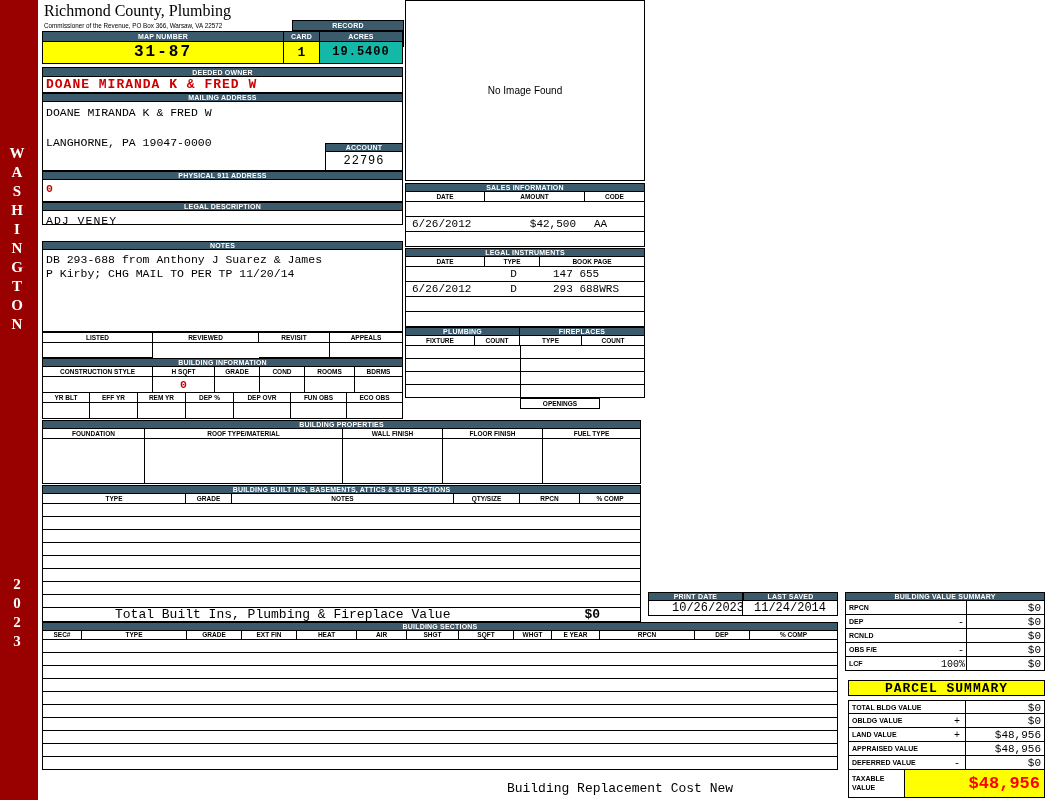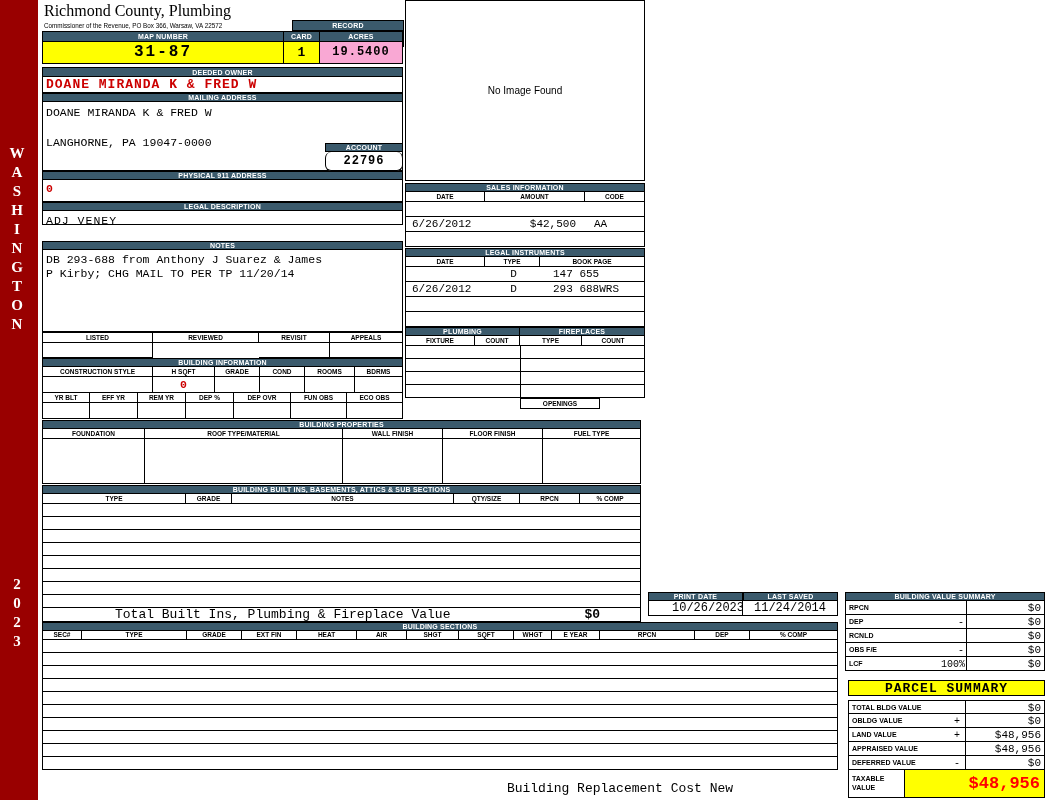--- a/index.html
+++ b/index.html
@@ -8,21 +8,21 @@
   #page{position:relative;width:1050px;height:800px;background:#fff;overflow:hidden}
   .abs{position:absolute}
   .row{display:flex}
   .mono{font-family:"Liberation Mono","DejaVu Sans Mono",monospace}
   .bar{background:#3b5a6c;color:#fff;font-size:7px;font-weight:bold;text-align:center;height:9px;line-height:8px;border:1px solid #000;letter-spacing:.2px;overflow:hidden}
   .ch{background:#fff;color:#000;font-size:6.5px;font-weight:bold;text-align:center;border:1px solid #000;border-top:none;height:10px;line-height:9px;overflow:hidden;flex-shrink:0}
   .cell{background:#fff;border:1px solid #000;border-top:none;overflow:hidden;flex-shrink:0}
   .row > :not(:first-child){border-left:none}
   .erow{border:1px solid #000;border-top:none;height:13px}
   .yellow{background:#ffff00}
-  .cream{background:#f9a8d4}
+  .cream{background:#14b8a6}
   .green{background:#90ee90}
   .redtx{color:#cc0000;font-weight:bold}
   .vtext{position:absolute;left:8px;writing-mode:vertical-rl;text-orientation:upright;color:#fff;font-family:"Liberation Serif",serif;font-weight:bold;font-size:15px;letter-spacing:3px}
   .drow{display:flex;height:15px;border:1px solid #000;border-top:none;font-size:11px;line-height:14px}
   .prow{display:flex;height:13px;border:1px solid #000;border-top:none}
   .bvs-row{display:flex;height:14px;border:1px solid #000;border-top:none;align-items:stretch}
   .bvs-label{width:95px;font-size:7px;font-weight:bold;padding:3px 0 0 3px}
   .bvs-op{width:25px;font-family:"Liberation Mono",monospace;font-size:10px;text-align:right;padding:2px 2px 0 0}
   .bvs-val{flex:1;font-family:"Liberation Mono",monospace;font-size:11px;text-align:right;padding:1px 3px 0 0;border-left:1px solid #000}
   .ps-label{width:100px;font-size:7px;font-weight:bold;padding:3px 0 0 3px}
@@ -68,21 +68,21 @@
     <div class="bar">MAILING ADDRESS</div>
     <div class="cell mono" style="height:69px;font-size:11.5px;padding:3px 0 0 3px;line-height:15px;">
       <div>DOANE MIRANDA K &amp; FRED W</div>
       <div style="min-height:15px;"></div>
       <div>LANGHORNE, PA 19047-0000</div>
     </div>
   </div>
 
   <div class="abs" style="left:325px;top:143px;width:78px;">
     <div class="bar">ACCOUNT</div>
-    <div class="cell mono" style="height:19px;line-height:18px;font-size:12px;font-weight:bold;text-align:center;letter-spacing:1px;border-radius:6px;">22796</div>
+    <div class="cell mono" style="height:19px;line-height:18px;font-size:12px;font-weight:normal;text-align:center;letter-spacing:1px;">22796</div>
   </div>
 
   <div class="abs" style="left:42px;top:171px;width:361px;">
     <div class="bar">PHYSICAL 911 ADDRESS</div>
     <div class="cell mono redtx" style="height:22px;font-size:11.5px;padding:2px 0 0 3px;">0</div>
   </div>
 
   <div class="abs" style="left:42px;top:202px;width:361px;">
     <div class="bar">LEGAL DESCRIPTION</div>
     <div class="cell mono" style="height:14px;font-size:11.5px;padding:3px 0 0 3px;letter-spacing:1px;">ADJ VENEY</div>

